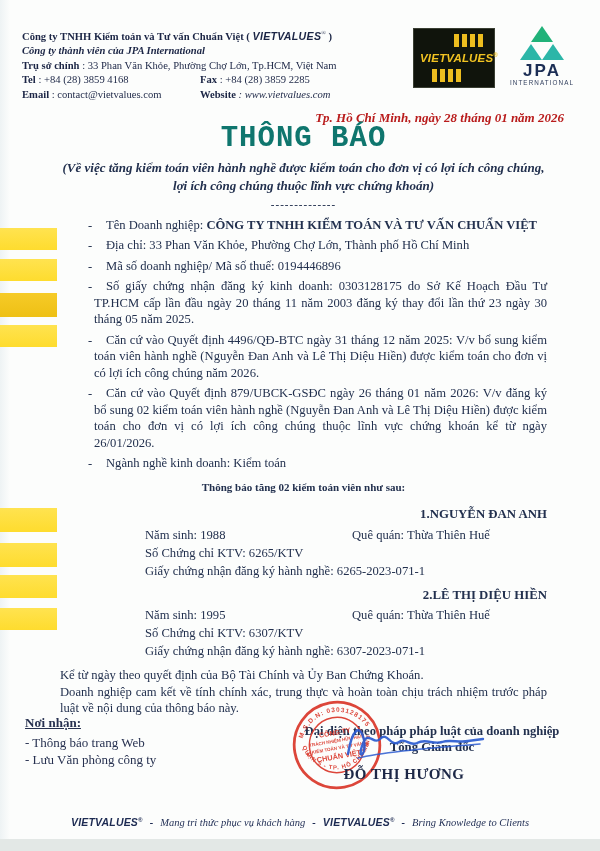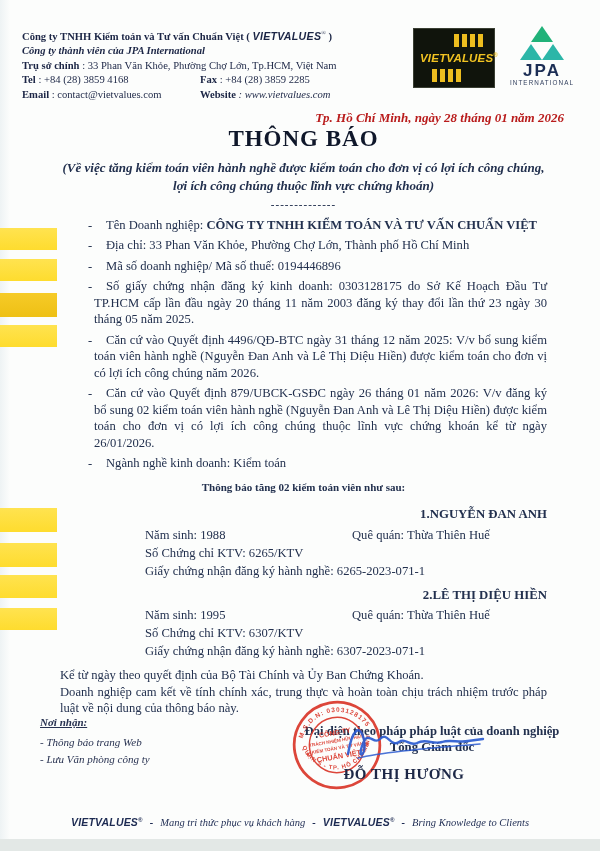--- a/index.html
+++ b/index.html
@@ -41,21 +41,21 @@
   .tri.br{left:22px;top:18px;border-bottom:16px solid #2cb6a8;}
   .jpa-word{font-family:"Liberation Sans",sans-serif;font-weight:bold;font-size:17px;color:#1c2e55;
             letter-spacing:2px;line-height:17px;margin-top:2px;}
   .jpa-sub{font-family:"Liberation Sans",sans-serif;font-size:6.3px;color:#33415f;letter-spacing:1.1px;}
 
   .doc-number{position:absolute;left:88px;top:90px;font-size:13.5px;color:#1c2747;}
   .date-line{position:absolute;right:36px;top:110px;font-size:13px;font-weight:bold;font-style:italic;color:#b91c1c;}
 
   
   .doc-body{position:absolute;left:60px;top:131px;width:487px;font-size:12.6px;line-height:16.5px;color:#22304e;}
-  .title{text-align:center;font-size:23px;font-weight:bold;letter-spacing:1px;color:#0f172a;margin:0 0 11px 0;}
+  .title{text-align:center;font-size:29px;font-weight:bold;letter-spacing:1px;color:#0f766e;margin:0 0 11px 0;font-family:Liberation Mono, monospace;}
   .subtitle{text-align:center;font-weight:bold;font-style:italic;font-size:13px;line-height:18px;margin:0;}
   .dashes{text-align:center;font-weight:bold;letter-spacing:1px;font-size:11px;line-height:14px;margin:2px 0 6px 0;}
 
   .li{padding-left:34px;text-indent:-6px;text-align:justify;margin-bottom:4px;}
   .li .dash{display:inline-block;width:18px;text-indent:0;}
   .li .b{font-weight:bold;}
 
   .sec-head{text-align:center;font-weight:bold;font-size:11px;margin:7px 0 11px 0;}
   .aud{margin-bottom:7px;}
   .aud-name{padding-left:28px;font-weight:bold;font-size:12.8px;margin-bottom:3px;text-align:right;}
@@ -66,21 +66,21 @@
   .sign-head{width:300px;margin:6px -35px 0 auto;text-align:center;font-weight:bold;}
   .sign-head .pos{font-size:12.8px;}
 
   
   .stamp{position:absolute;left:291px;top:699px;width:92px;height:92px;transform:rotate(-10deg);opacity:.92;}
   .sig{position:absolute;left:338px;top:714px;width:150px;height:52px;}
   .signer{position:absolute;left:334px;top:766px;width:140px;text-align:center;
           font-weight:bold;font-size:15px;letter-spacing:.5px;color:#1d2847;}
 
   
-  .recip{position:absolute;left:40px;top:714px;font-size:11px;font-style:italic;color:#273150;line-height:17px;}
+  .recip{position:absolute;left:25px;top:714px;font-size:13px;color:#273150;line-height:17px;}
   .recip .head{font-weight:bold;text-decoration:underline;margin-bottom:3px;}
 
   
   .footer{position:absolute;left:0;right:0;top:816px;text-align:center;font-size:10.5px;
           font-style:italic;color:#1d2b52;}
   .footer .fbrand{font-family:"Liberation Sans",sans-serif;font-weight:bold;font-style:italic;letter-spacing:.2px;}
   .footer .fbrand sup{font-size:6px;}
   .footer .sep{padding:0 7px;font-weight:bold;}
 </style>
 </head>

